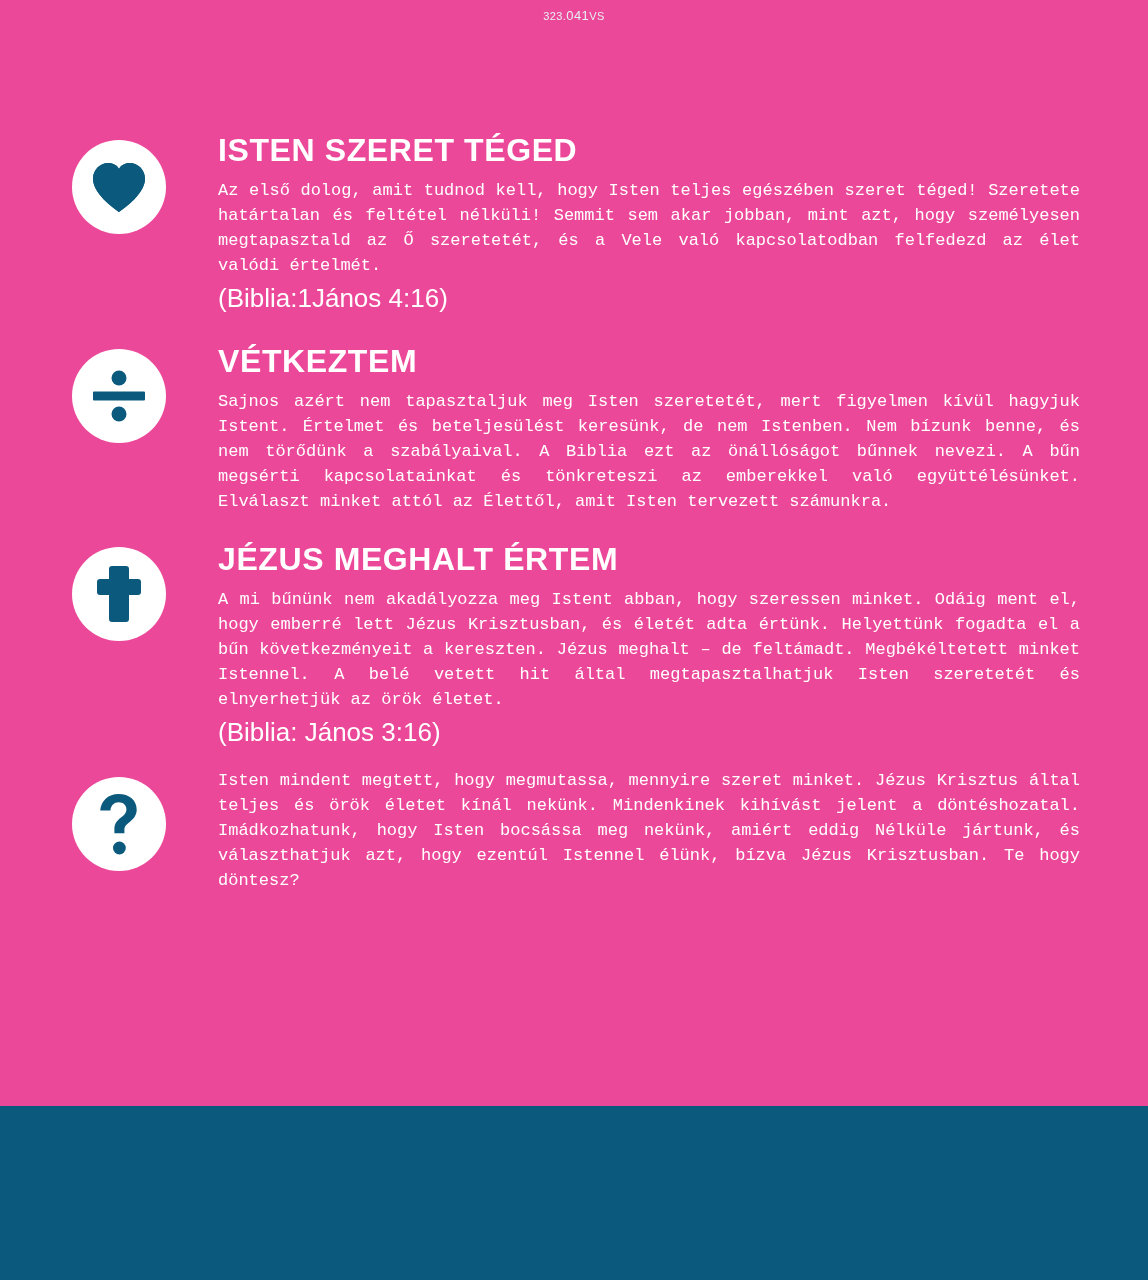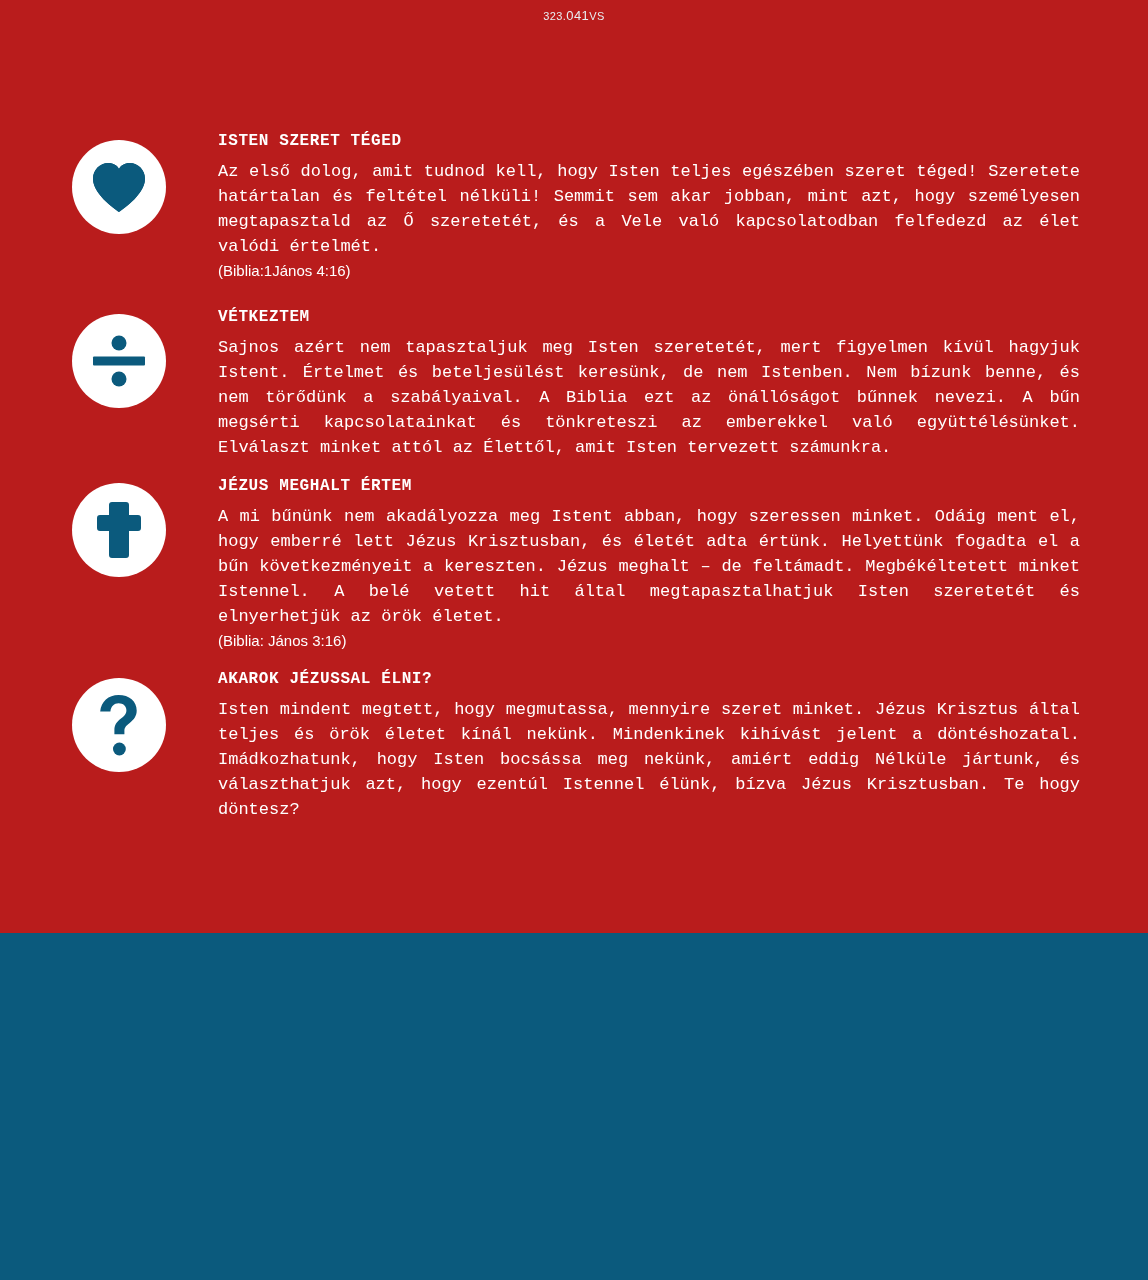--- a/index.html
+++ b/index.html
@@ -10,22 +10,22 @@
     width: 1148px;
     height: 1280px;
     background: #0b5a7d;
     font-family: "Liberation Sans", sans-serif;
     color: #ffffff;
     overflow: hidden;
   }
   .page {
     position: relative;
     width: 1148px;
-    height: 933px;
-    background: #b91c1c;
+    height: 1106px;
+    background: #ec4899;
   }
   .doc-code {
     position: absolute;
     top: 8px;
     left: 0;
     width: 100%;
     text-align: center;
     font-size: 13px;
     letter-spacing: 0.4px;
     color: #e8eef2;
@@ -55,48 +55,48 @@
     border-radius: 50%;
     background: #ffffff;
     display: flex;
     align-items: center;
     justify-content: center;
   }
   .icon-badge svg {
     display: block;
   }
   .section-title {
-    font-size: 16px;
+    font-size: 32px;
     font-weight: bold;
     letter-spacing: 0.6px;
     margin: 0 0 10px 0;
     color: #ffffff;
-    font-family: Liberation Mono, monospace;
+    font-family: Liberation Sans, sans-serif;
   }
   .section-body {
     font-size: 17px;
     line-height: 1.47;
     text-align: justify;
     color: #ffffff;
     margin: 0;
     font-family: Liberation Mono, monospace;
     font-weight: 300;
   }
   .section-ref {
-    font-size: 15px;
+    font-size: 26px;
     line-height: 1.47;
     color: #ffffff;
     margin: 0;
     text-align: left;
     font-family: "Liberation Sans", sans-serif;
     font-weight: 300;
   }
   
   .sec-0 { margin-bottom: 26px; }
-  .sec-1 { margin-bottom: 16px; }
+  .sec-1 { margin-bottom: 26px; }
   .sec-2 { margin-bottom: 18px; }
   .sec-3 { margin-bottom: 0; }
   .sec-1 .icon-badge { top: 6px; }
   .sec-2 .icon-badge { top: 6px; }
   .sec-3 .icon-badge { top: 8px; }
 </style>
 </head>
 <body>
 
 <div class="page">
@@ -142,18 +142,17 @@
       <p class="section-ref">(Biblia: János 3:16)</p>
     </div>
 
     <div class="section sec-3">
       <div class="icon-badge">
         <svg width="40" height="62" viewBox="0 0 40 62" aria-hidden="true">
           <path d="M19.5 1C9.5 1 2 7.6 1.2 17.4h10.2C12 12.2 15.1 9.2 19.6 9.2c4.6 0 7.8 2.8 7.8 7 0 3.3-1.5 5.3-5.4 8.3-4.7 3.6-6.6 6.6-6.6 11.6v4.2h10V37c0-3.2 1.3-5 5-7.8 4.8-3.6 7.3-7.3 7.3-12.6C37.7 7.1 30.3 1 19.5 1z" fill="#0b5a7d"></path>
           <circle cx="20.4" cy="55" r="6.4" fill="#0b5a7d"></circle>
         </svg>
       </div>
-      <h2 class="section-title">AKAROK JÉZUSSAL ÉLNI?</h2>
       <p class="section-body">Isten mindent megtett, hogy megmutassa, mennyire szeret minket. Jézus Krisztus által teljes és örök életet kínál nekünk. Mindenkinek kihívást jelent a döntéshozatal. Imádkozhatunk, hogy Isten bocsássa meg nekünk, amiért eddig Nélküle jártunk, és választhatjuk azt, hogy ezentúl Istennel élünk, bízva Jézus Krisztusban. Te hogy döntesz?</p>
     </div>
 
   </div>
 </div>
 
 </body></html>

